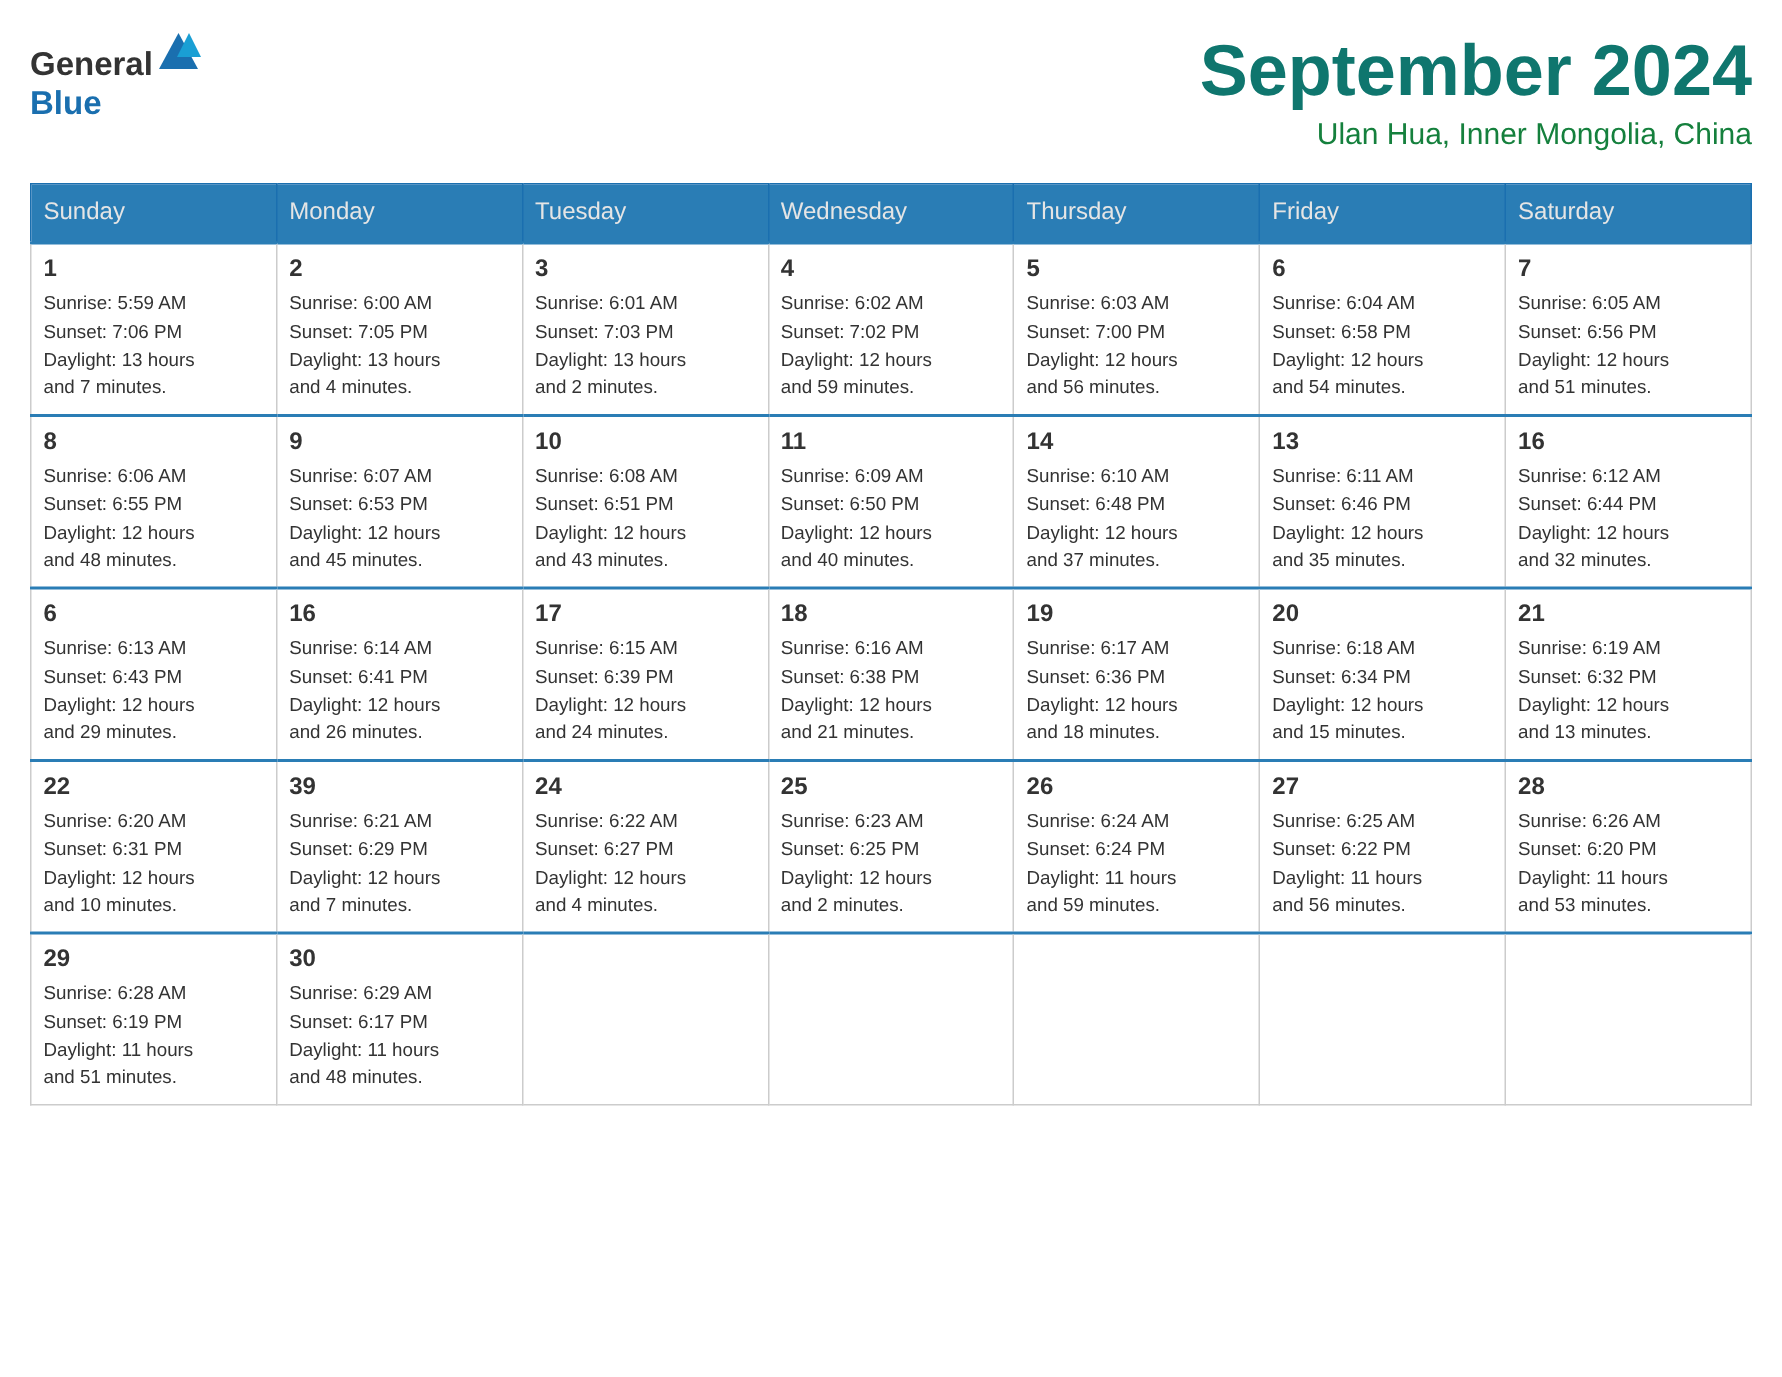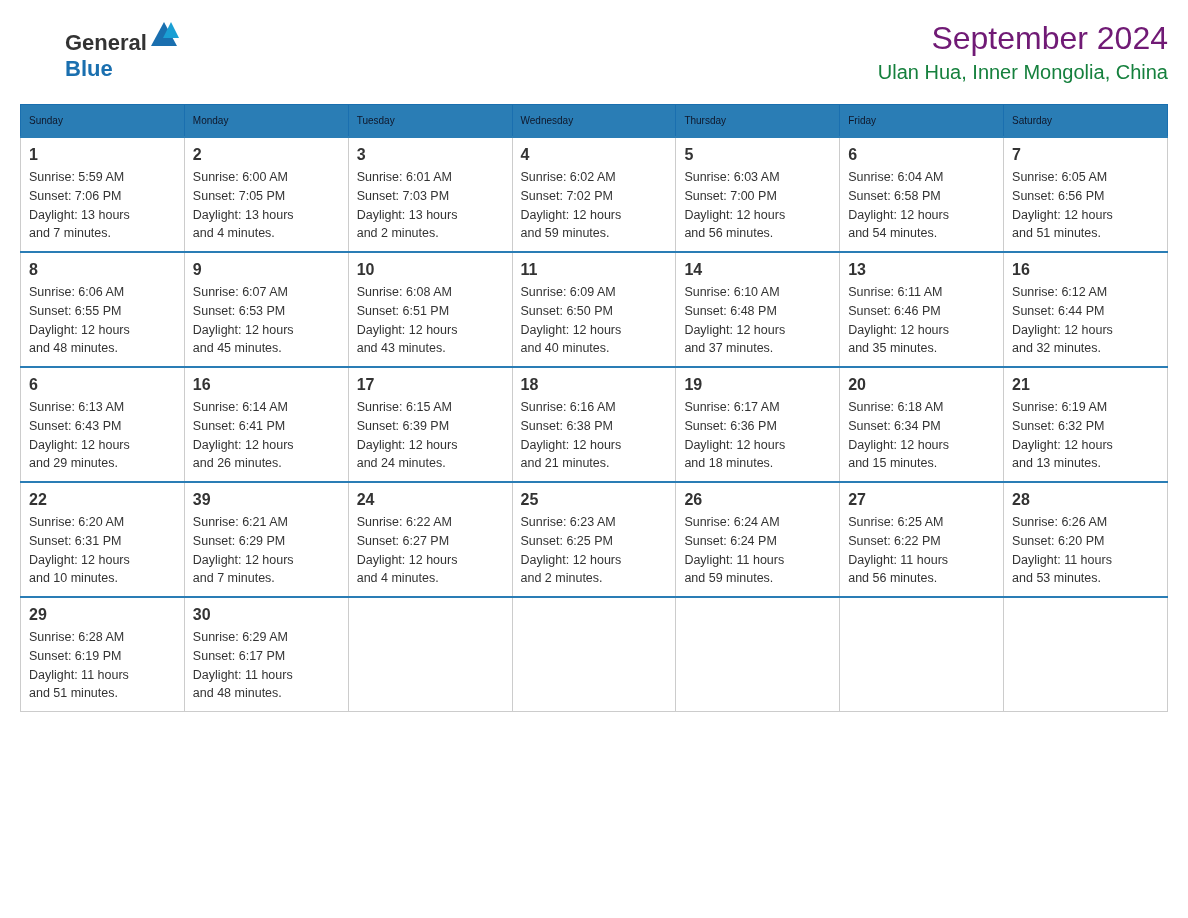--- a/index.html
+++ b/index.html
@@ -9,21 +9,20 @@
       color: #333;
       width: 1188px;
       min-height: 918px;
       padding: 20px;
     }
     .header {
       display: flex;
       justify-content: space-between;
       align-items: flex-start;
       margin-bottom: 20px;
-      margin-left: 45px;
     }
     .logo {
       display: flex;
       align-items: center;
     }
     .logo-text-general {
       font-size: 22px;
       font-weight: bold;
       color: #333;
     }
@@ -34,39 +33,39 @@
     }
     .logo-icon {
       width: 30px;
       height: 30px;
       margin-left: 2px;
     }
     .title-area {
       text-align: right;
     }
     .month-year {
-      font-size: 32px;
-      font-weight: normal;
-      color: #701a75;
+      font-size: 48px;
+      font-weight: bold;
+      color: #0f766e;
     }
     .location {
       font-size: 20px;
       color: #15803d;
       margin-top: 4px;
     }
     .calendar-table {
       width: 100%;
       border-collapse: collapse;
       table-layout: fixed;
     }
     .calendar-table thead tr th {
       background-color: #2a7db5;
-      color: #0f172a;
+      color: #e5e5e5;
       padding: 10px 8px;
-      font-size: 10px;
+      font-size: 16px;
       font-weight: normal;
       border: 1px solid #1a6faf;
       text-align: left;
     }
     .calendar-table tbody tr td {
       vertical-align: top;
       padding: 8px;
       border: 1px solid #ccc;
       border-top: 2px solid #2a7db5;
       font-size: 13px;

